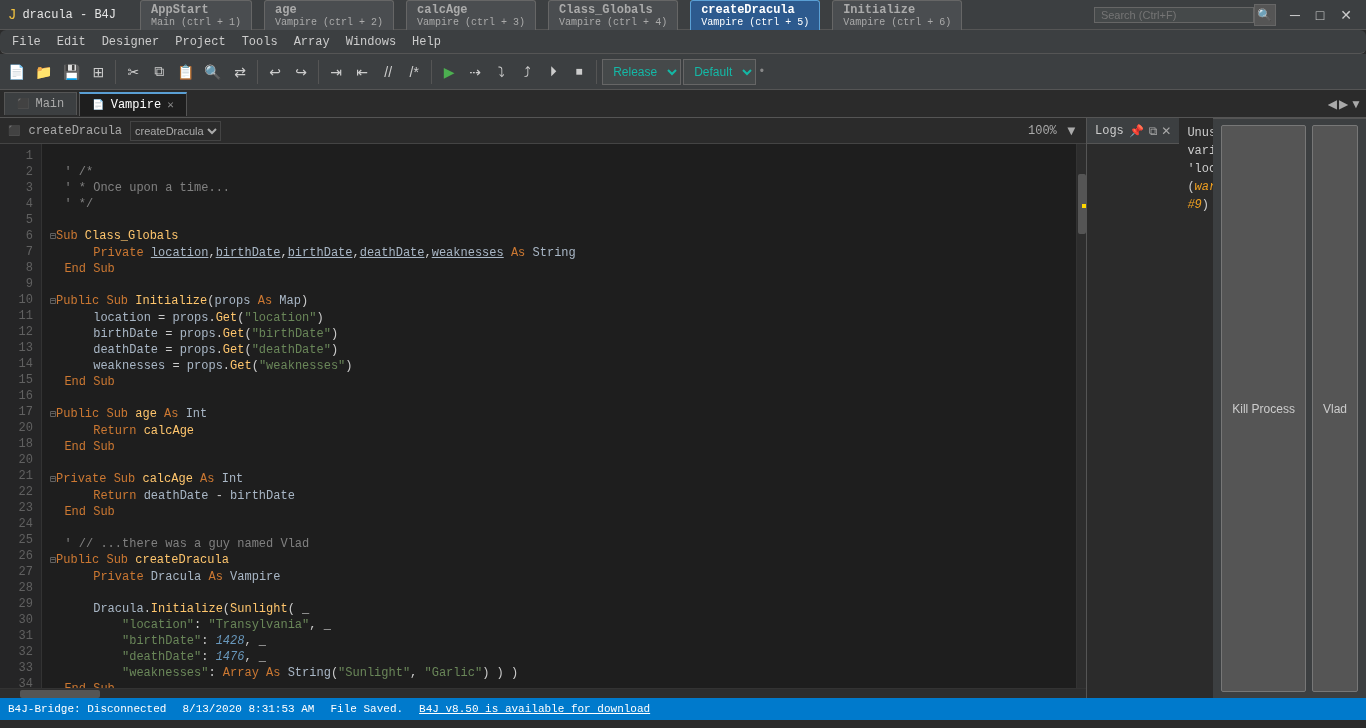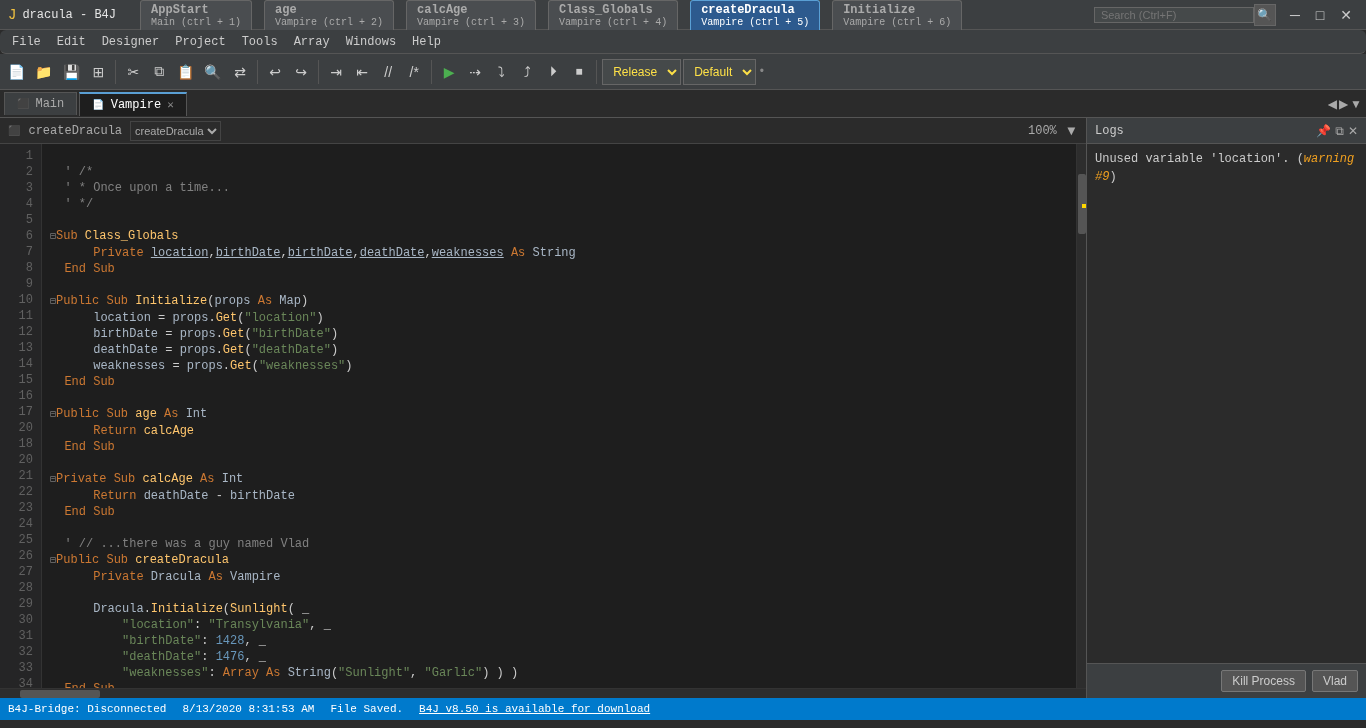--- a/index.html
+++ b/index.html
@@ -38,21 +38,21 @@
     #toolbar {
       display: flex; align-items: center; background: #3c3f41; height: 36px; padding: 0 4px;
       border-bottom: 1px solid #555; gap: 2px;
     }
     .tb-btn {
       background: none; border: none; color: #ccc; cursor: pointer; padding: 2px 4px; font-size: 14px;
       height: 28px; min-width: 24px; display: flex; align-items: center; justify-content: center;
     }
     .tb-sep { width: 1px; background: #555; height: 24px; margin: 0 3px; }
     .tb-dropdown {
-      background: #45494a; border: 1px solid #666; color: #fde047; font-size: 12px;
+      background: #45494a; border: 1px solid #666; color: #14b8a6; font-size: 12px;
       padding: 2px 6px; height: 26px; cursor: pointer;
     }
 
     
     #tab-bar {
       display: flex; align-items: center; background: #2b2b2b; height: 28px;
       border-bottom: 1px solid #555; padding: 0 4px;
     }
     .editor-tab {
       display: flex; align-items: center; background: #3c3f41; color: #aaa; font-size: 12px;
@@ -100,21 +100,21 @@
       width: 8px; height: 60px; background: #555; position: absolute; top: 30px; left: 1px;
       border-radius: 2px;
     }
     #yellow-marker {
       width: 4px; height: 4px; background: #ffd700; position: absolute; top: 60px; right: 0;
     }
 
     
     #logs-panel {
       width: 280px; background: #2b2b2b; border-left: 1px solid #555;
-      display: flex; flex-direction: column;
+      display: flex; flex-direction: row;
     }
     #logs-header {
       display: flex; align-items: center; background: #3c3f41; height: 26px; padding: 0 8px;
       border-bottom: 1px solid #555; gap: 6px;
     }
     #logs-header .logs-title { color: #ccc; font-size: 12px; flex: 1; }
     #logs-header .logs-btns { display: flex; gap: 4px; }
     #logs-header .logs-btn { background: none; border: none; color: #aaa; cursor: pointer; font-size: 12px; }
     #logs-content { flex: 1; padding: 6px 8px; overflow: hidden; font-size: 12px; line-height: 18px; }
     .log-line { color: #ccc; }
@@ -134,21 +134,21 @@
       color: #fff; font-size: 11px; gap: 16px;
     }
     #status-bar .status-link { color: #fff; text-decoration: underline; cursor: pointer; }
 
     
     .kw { color: #cc7832; }
     .type { color: #a9b7c6; }
     .string { color: #6a8759; }
     .comment { color: #808080; }
     .fn { color: #ffc66d; }
-    .num { color: #6897bb; }
+    .num { color: #6897bb; font-style: italic; }
     .var { color: #a9b7c6; }
     .modifier { color: #cc7832; }
     .underline { text-decoration: underline; }
 
     .fold-icon { color: #777; font-size: 10px; }
 
     #scrollbar-h {
       height: 10px; background: #2d2d2d; border-top: 1px solid #333;
       display: flex; align-items: center;
     }

